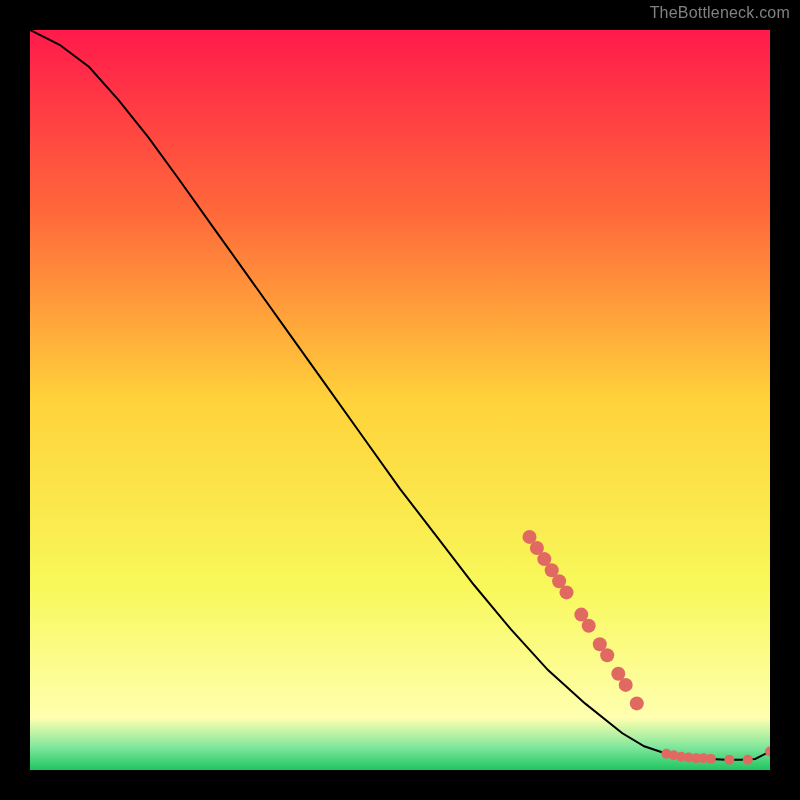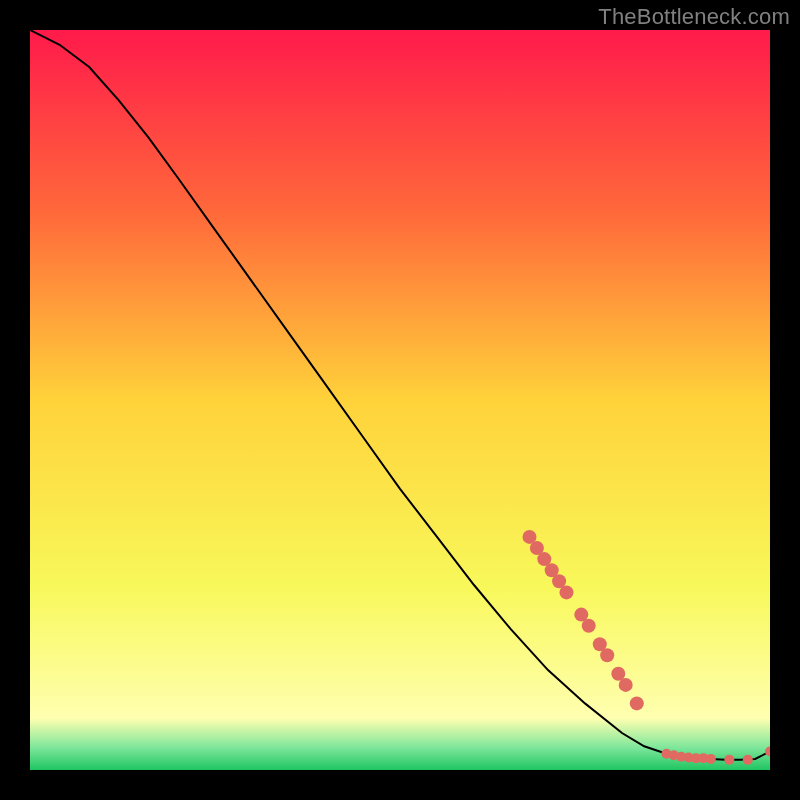--- a/index.html
+++ b/index.html
@@ -15,21 +15,21 @@
     position: relative;
     width: 800px;
     height: 800px;
     background: #000;
   }
   .watermark {
     position: absolute;
     top: 4px;
     right: 10px;
     color: #808080;
-    font-size: 22px;
+    font-size: 16px;
     font-weight: 500;
     letter-spacing: 0.2px;
   }
   .plot {
     position: absolute;
     left: 30px;
     top: 30px;
     width: 740px;
     height: 740px;
   }

